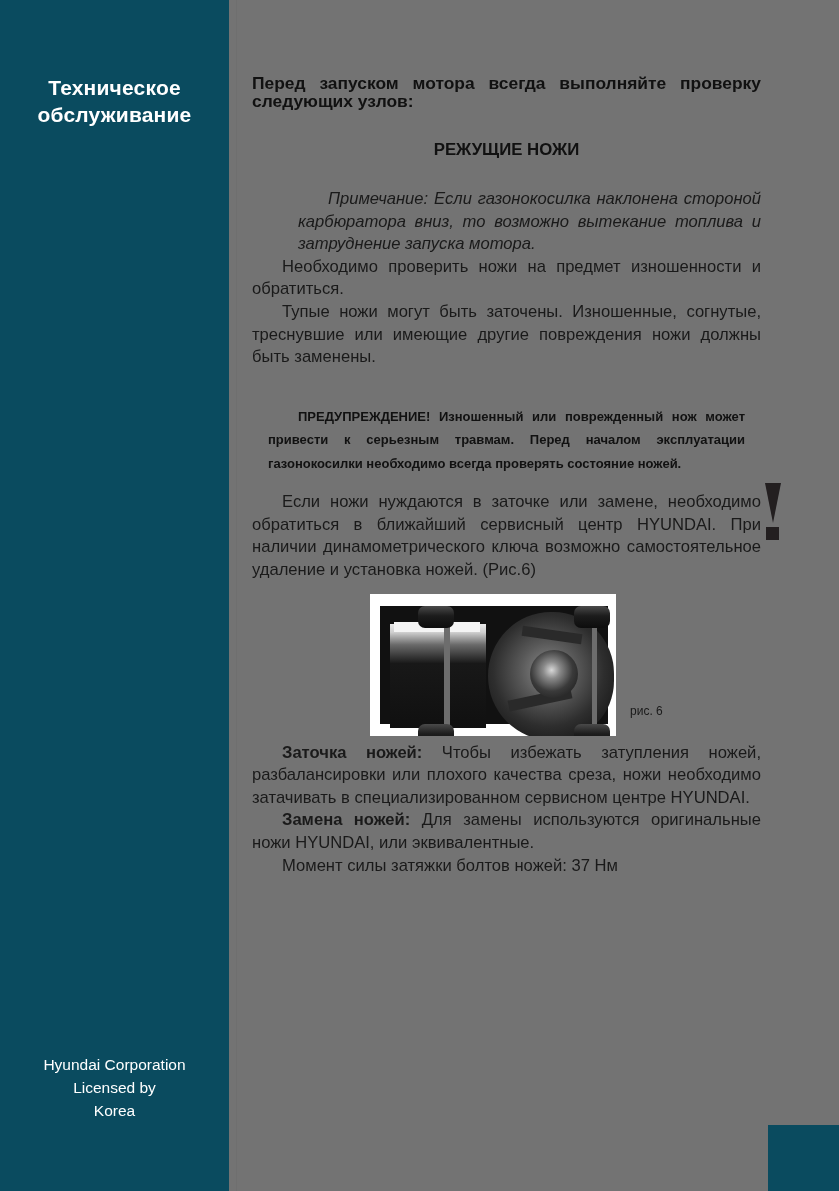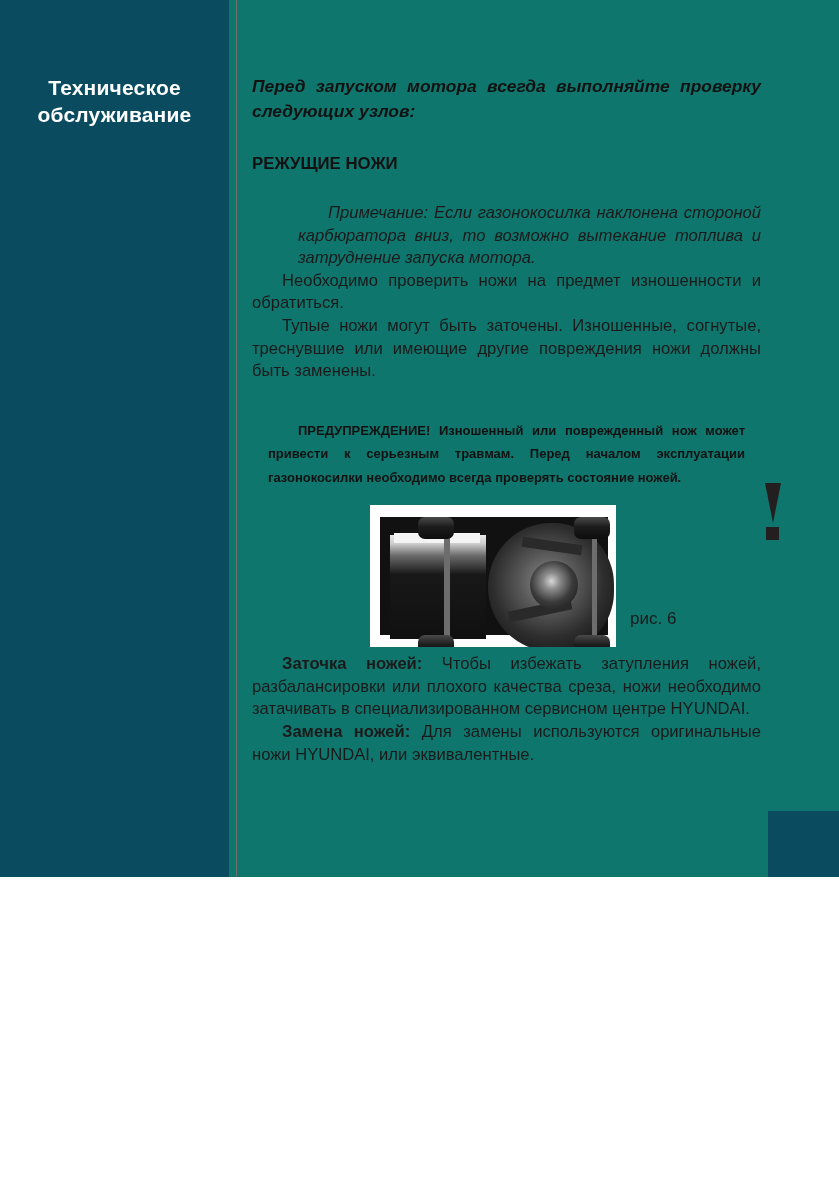--- a/index.html
+++ b/index.html
@@ -7,22 +7,22 @@
     margin: 0;
     padding: 0;
     background: #ffffff;
   }
   body {
     font-family: "Liberation Sans", sans-serif;
   }
   .page {
     position: relative;
     width: 839px;
-    height: 877px;
-    background: #0f766e;
+    height: 1191px;
+    background: #737373;
     overflow: hidden;
   }
 
   
   .sidebar {
     position: absolute;
     left: 0;
     top: 0;
     width: 229px;
     height: 1191px;
@@ -82,32 +82,31 @@
     font-size: 16.6px;
     line-height: 22.6px;
     text-align: justify;
     text-indent: 30px;
     margin: 0;
   }
   .para.italic { font-style: italic; margin-left: 46px; }
   .lead {
     font-weight: bold;
     font-size: 17.4px;
-    line-height: 25px;
+    line-height: 18px;
     text-indent: 0;
     text-align: justify;
     color: #111111;
     margin: 0;
-    font-style: italic;
   }
   .section-head {
     font-weight: bold;
     font-size: 16.8px;
     text-indent: 0;
-    text-align: left;
+    text-align: center;
     color: #111111;
     margin: 0;
   }
   .gap-20 { height: 20px; }
   .gap-28 { height: 28px; }
   .gap-30 { height: 30px; }
   b.run { font-weight: bold; }
 
   
   .warning {
@@ -158,22 +157,22 @@
     left: 118px;
     top: 0;
     width: 246px;
     height: 142px;
     background: #ffffff;
     overflow: hidden;
   }
   .fig-caption {
     position: absolute;
     left: 378px;
-    top: 104px;
-    font-size: 17px;
+    top: 110px;
+    font-size: 12px;
     color: #1a1a1a;
   }
 
   
   .mower-deck {
     position: absolute;
     left: 10px;
     top: 12px;
     width: 228px;
     height: 118px;
@@ -282,20 +281,21 @@
     <div class="gap-28"></div>
 
     <p class="para italic">Примечание: Если газонокосилка наклонена стороной карбюратора вниз, то возможно вытекание топлива и затруднение запуска мотора.</p>
     <p class="para">Необходимо проверить ножи на предмет изношенности и обратиться.</p>
     <p class="para">Тупые ножи могут быть заточены. Изношенные, согнутые, треснувшие или имеющие другие повреждения ножи должны быть заменены.</p>
 
     <div class="gap-20"></div>
 
     <p class="warning">ПРЕДУПРЕЖДЕНИЕ! Изношенный или поврежденный нож может привести к серьезным травмам. Перед началом эксплуатации газонокосилки необходимо всегда проверять состояние ножей.</p>
 
+    <p class="para">Если ножи нуждаются в заточке или замене, необходимо обратиться в ближайший сервисный центр HYUNDAI. При наличии динамометрического ключа возможно самостоятельное удаление и установка ножей. (Рис.6)</p>
 
     <div class="figure">
       <div class="photo">
         <div class="mower-deck">
           <div class="deck-left"></div>
           <div class="hilite"></div>
           <div class="deck-rim"></div>
           <div class="deck-blade-a"></div>
           <div class="deck-blade-b"></div>
           <div class="deck-hub"></div>
@@ -307,15 +307,16 @@
           <div class="wheel br"></div>
         </div>
       </div>
       <div class="fig-caption">рис. 6</div>
     </div>
 
     <p class="para"><b class="run">Заточка ножей:</b><span> Чтобы избежать затупления ножей, разбалансировки или плохого качества среза, ножи необходимо затачивать в специализированном сервисном центре HYUNDAI.</span></p>
 
     <p class="para"><b class="run">Замена ножей:</b><span> Для замены используются оригинальные ножи HYUNDAI, или эквивалентные.</span></p>
 
+    <p class="para">Момент силы затяжки болтов ножей: 37 Нм</p>
 
   </div>
 </div>
 
 </body></html>

